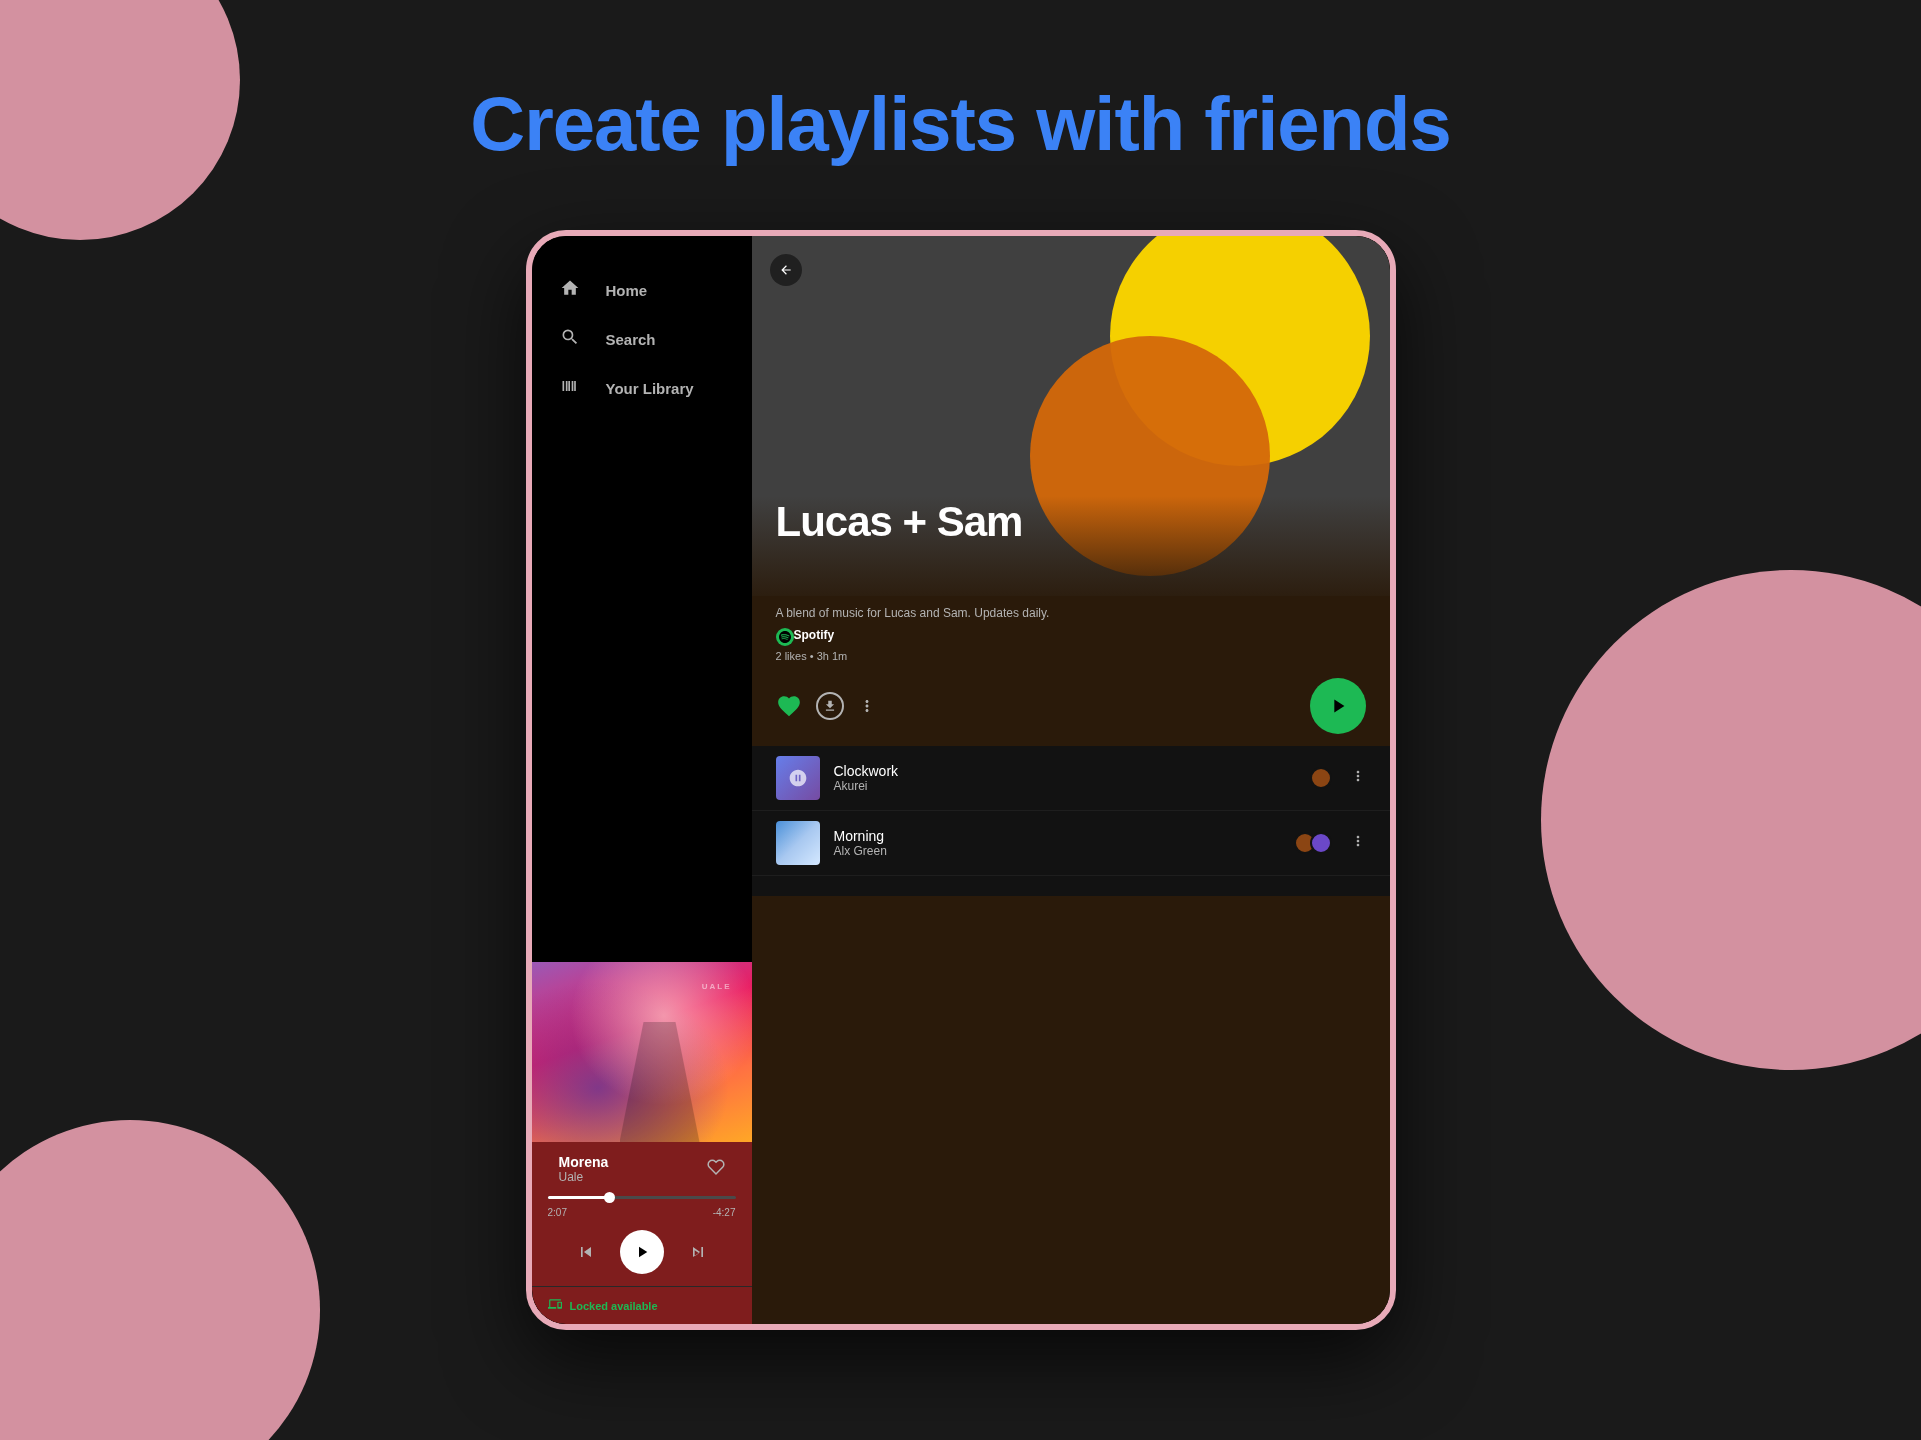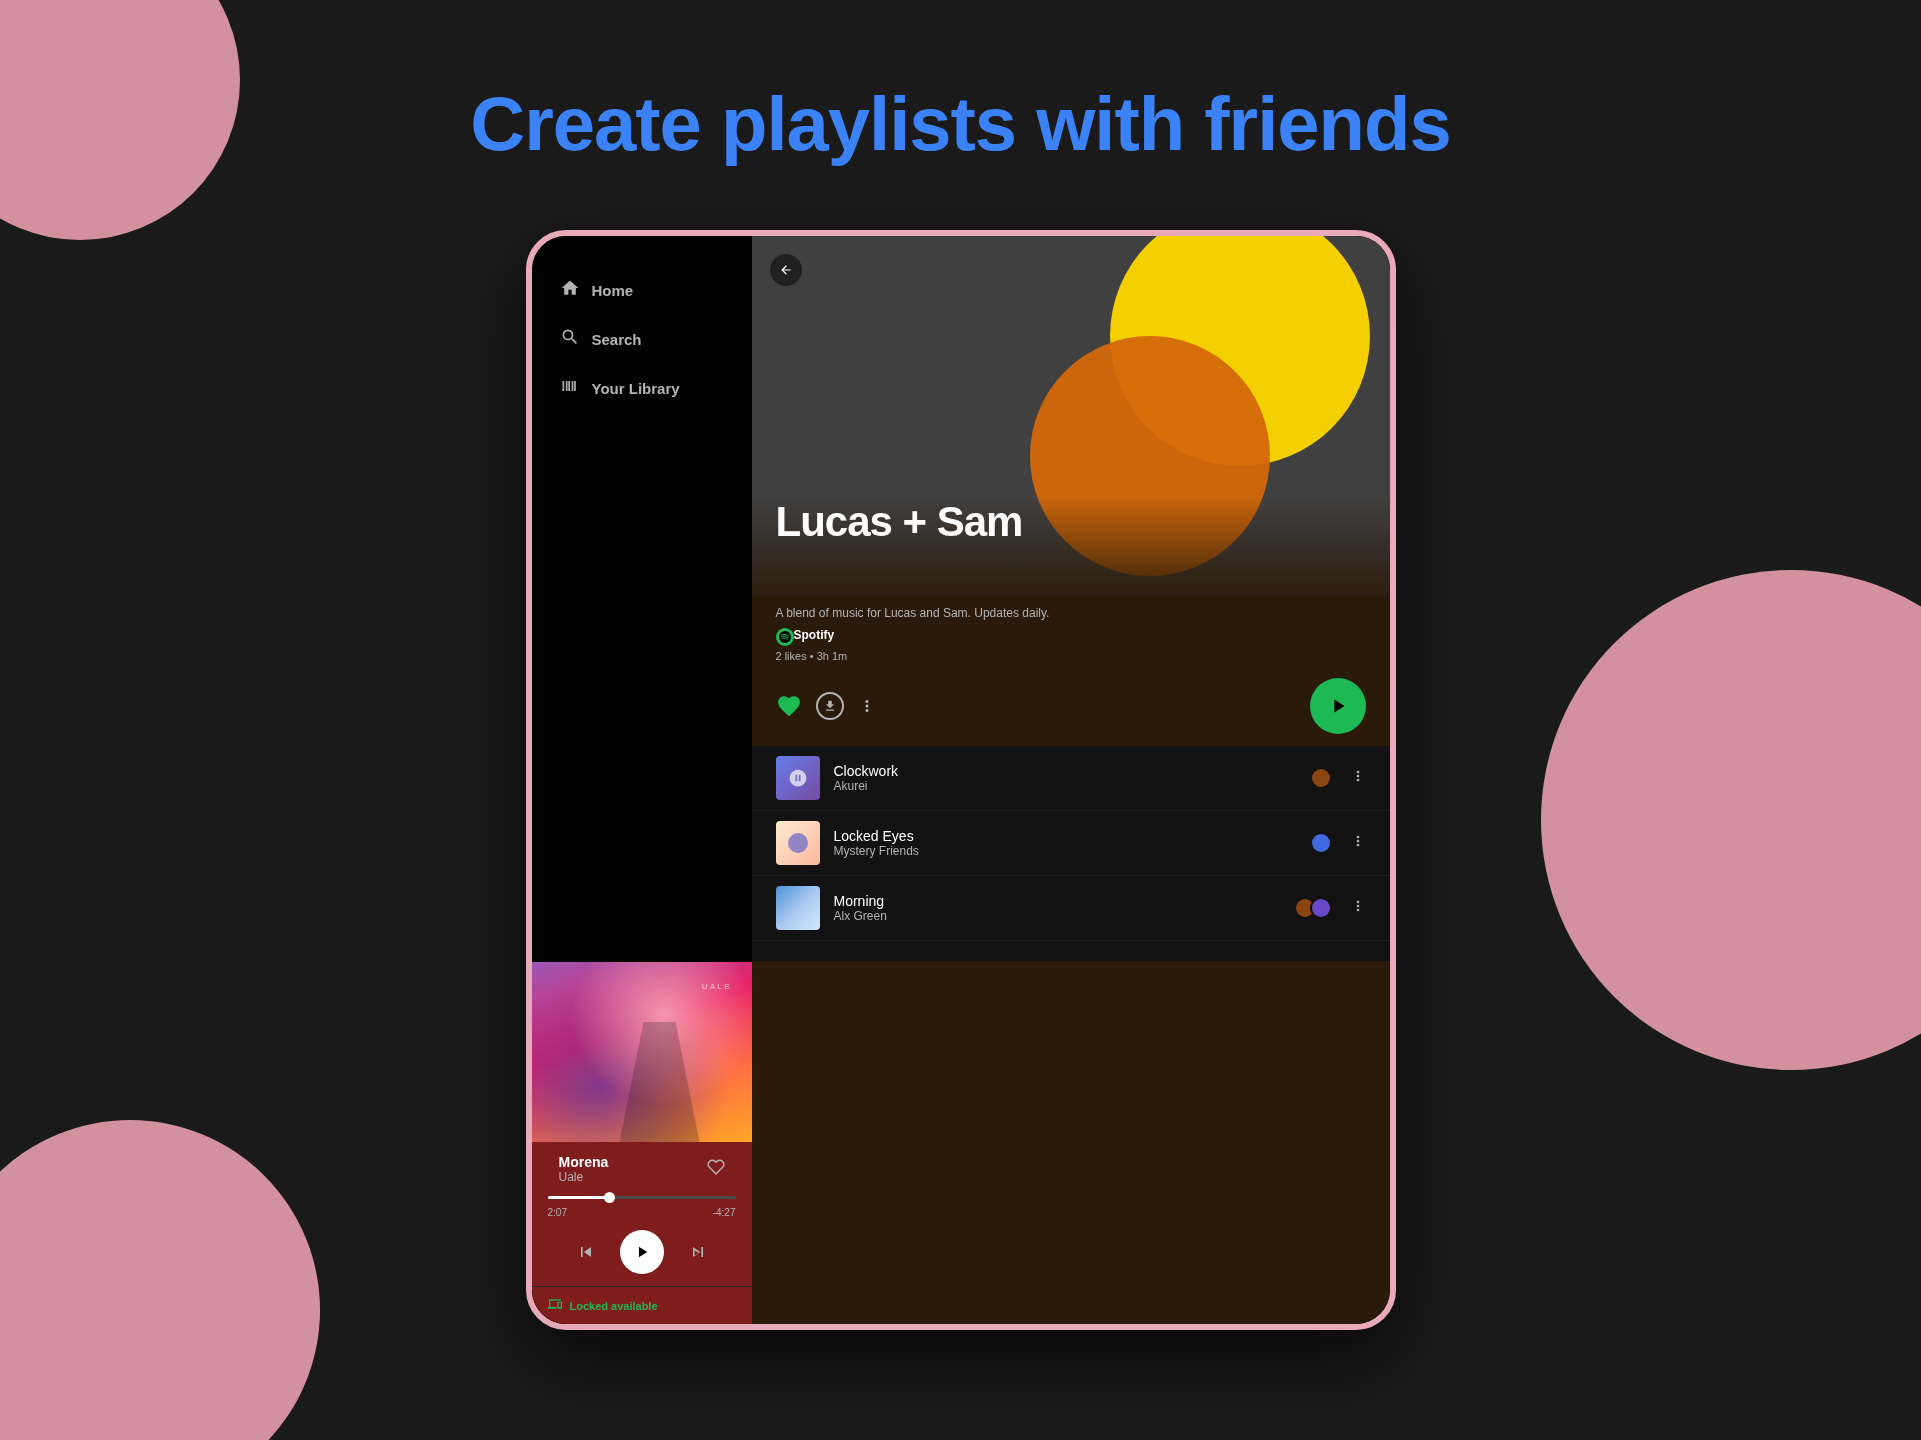--- a/index.html
+++ b/index.html
@@ -104,21 +104,21 @@
     }
 
     .sidebar-nav {
       padding: 32px 20px 20px;
       flex: 1;
     }
 
     .nav-item {
       display: flex;
       align-items: center;
-      gap: 12px;
+      gap: 26px;
       padding: 10px 8px;
       border-radius: 6px;
       cursor: pointer;
       margin-bottom: 4px;
     }
 
     .nav-icon {
       color: #b3b3b3;
       font-size: 18px;
       width: 20px;
@@ -712,41 +712,20 @@
                 <div class="collab-avatar avatar-1"></div>
               </div>
               <div class="track-more">
                 <svg width="16" height="16" viewBox="0 0 24 24" fill="#b3b3b3">
                   <path d="M12 8c1.1 0 2-.9 2-2s-.9-2-2-2-2 .9-2 2 .9 2 2 2zm0 2c-1.1 0-2 .9-2 2s.9 2 2 2 2-.9 2-2-.9-2-2-2zm0 6c-1.1 0-2 .9-2 2s.9 2 2 2 2-.9 2-2-.9-2-2-2z"></path>
                 </svg>
               </div>
             </div>
           </div>
 
-          <div class="track-row">
-            <div class="track-thumb track-thumb-2">
-              <div style="width:100%;height:100%;background:linear-gradient(135deg,#ffecd2,#fcb69f);display:flex;align-items:center;justify-content:center;">
-                <div style="width:20px;height:20px;border-radius:50%;background:rgba(100,100,200,0.7);"></div>
-              </div>
-            </div>
-            <div class="track-details">
-              <div class="track-title">Locked Eyes</div>
-              <div class="track-artist-name">Mystery Friends</div>
-            </div>
-            <div class="track-actions">
-              <div class="collab-avatars">
-                <div class="collab-avatar avatar-2"></div>
-              </div>
-              <div class="track-more">
-                <svg width="16" height="16" viewBox="0 0 24 24" fill="#b3b3b3">
-                  <path d="M12 8c1.1 0 2-.9 2-2s-.9-2-2-2-2 .9-2 2 .9 2 2 2zm0 2c-1.1 0-2 .9-2 2s.9 2 2 2 2-.9 2-2-.9-2-2-2zm0 6c-1.1 0-2 .9-2 2s.9 2 2 2 2-.9 2-2-.9-2-2-2z"></path>
-                </svg>
-              </div>
-            </div>
-          </div>
 
           <div class="track-row">
             <div class="track-thumb track-thumb-3">
               <div style="width:100%;height:100%;background:linear-gradient(135deg,#4a90d9,#a8c8f0,#d4e8ff);"></div>
             </div>
             <div class="track-details">
               <div class="track-title">Morning</div>
               <div class="track-artist-name">Alx Green</div>
             </div>
             <div class="track-actions">

